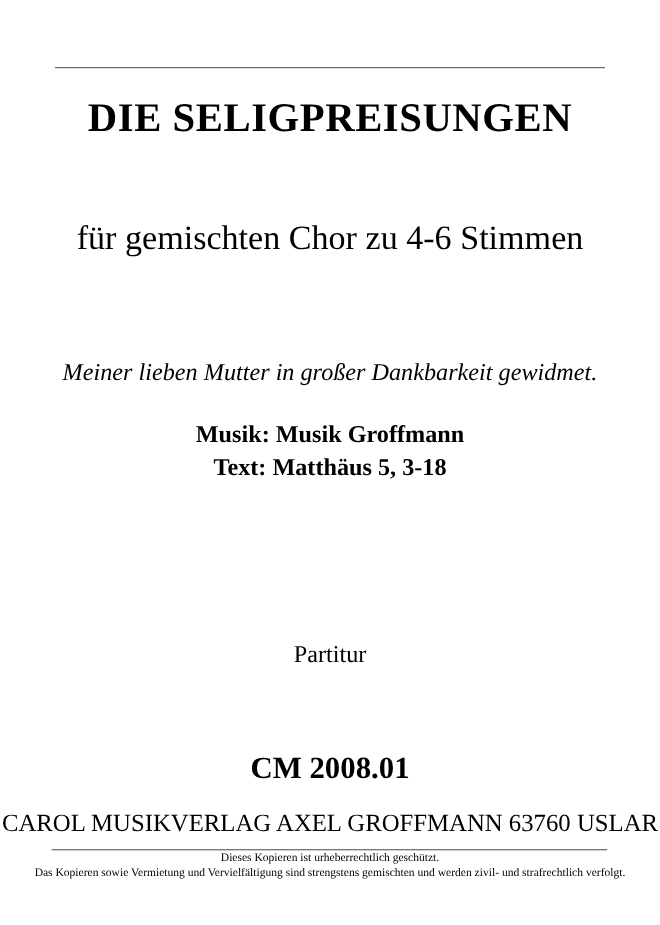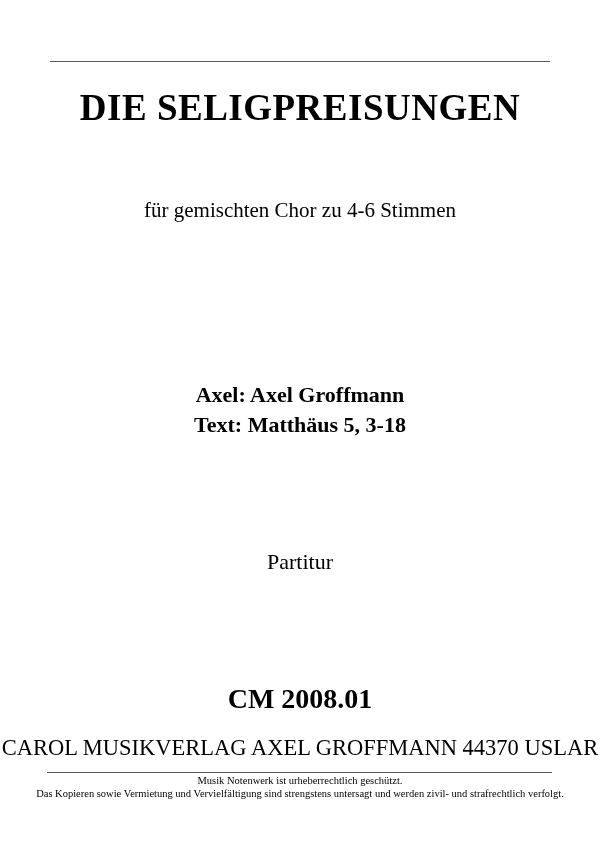--- a/index.html
+++ b/index.html
@@ -39,39 +39,39 @@
     white-space: nowrap;
   }
   .main-title {
     top: 86px;
     font-size: 37px;
     font-weight: bold;
     letter-spacing: 0.5px;
   }
   .subtitle {
     top: 198px;
-    font-size: 21px;
+    font-size: 31px;
   }
   .dedication {
     top: 325px;
     font-size: 22px;
     font-style: italic;
   }
   .credits {
     position: absolute;
     left: 0;
     width: 100%;
     top: 380px;
     text-align: center;
     font-size: 22px;
     font-weight: bold;
     line-height: 30px;
   }
   .edition {
-    top: 549px;
+    top: 582px;
     font-size: 22px;
   }
   .catalog {
     top: 683px;
     font-size: 28px;
     font-weight: bold;
   }
   .publisher {
     top: 735px;
     font-size: 22.5px;
@@ -89,31 +89,32 @@
 <body>
 
 <div class="page">
 
   <div class="rule rule-top"></div>
 
   <div class="line main-title">DIE SELIGPREISUNGEN</div>
 
   <div class="line subtitle">für gemischten Chor zu 4-6 Stimmen</div>
 
+  <div class="line dedication">Meiner lieben Mutter in großer Dankbarkeit gewidmet.</div>
 
   <div class="credits">
-    <div>Axel: Axel Groffmann</div>
+    <div>Musik: Musik Groffmann</div>
     <div>Text: Matthäus 5, 3-18</div>
   </div>
 
   <div class="line edition">Partitur</div>
 
   <div class="line catalog">CM 2008.01</div>
 
-  <div class="line publisher">CAROL MUSIKVERLAG AXEL GROFFMANN 44370 USLAR</div>
+  <div class="line publisher">CAROL MUSIKVERLAG AXEL GROFFMANN 63760 USLAR</div>
 
   <div class="rule rule-bottom"></div>
 
-  <div class="line copyright-1">Musik Notenwerk ist urheberrechtlich geschützt.</div>
+  <div class="line copyright-1">Dieses Kopieren ist urheberrechtlich geschützt.</div>
 
-  <div class="line copyright-2">Das Kopieren sowie Vermietung und Vervielfältigung sind strengstens untersagt und werden zivil- und strafrechtlich verfolgt.</div>
+  <div class="line copyright-2">Das Kopieren sowie Vermietung und Vervielfältigung sind strengstens gemischten und werden zivil- und strafrechtlich verfolgt.</div>
 
 </div>
 
 </body></html>

